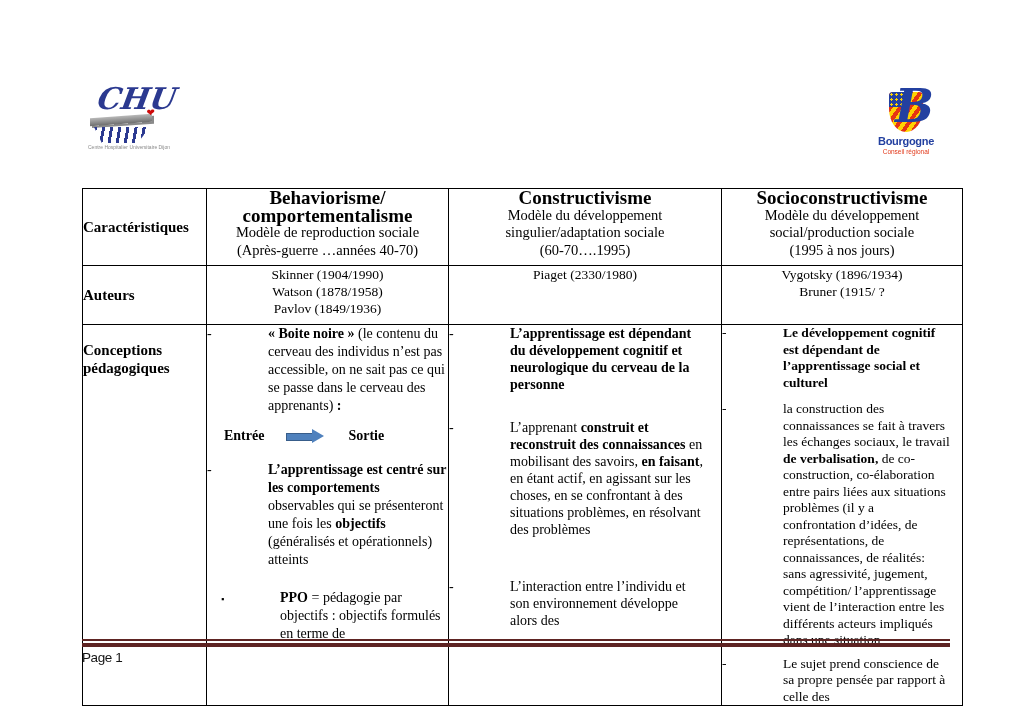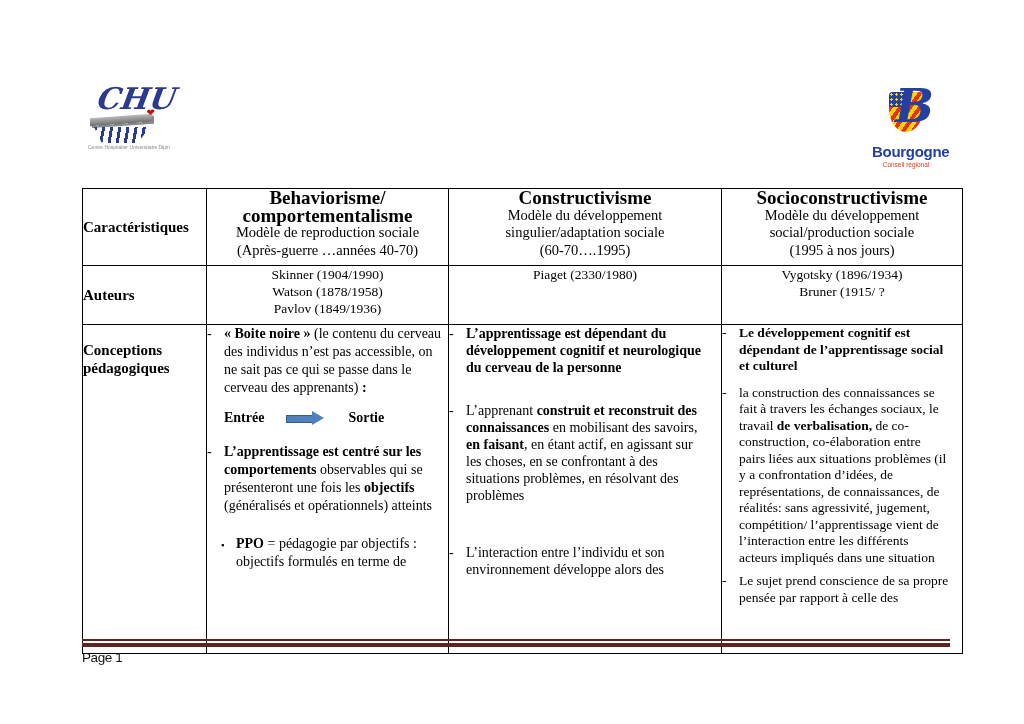--- a/index.html
+++ b/index.html
@@ -28,21 +28,21 @@
   .bg-shield{position:relative;width:34px;height:40px;margin:0 auto;
              background:repeating-linear-gradient(125deg,var(--bg-red) 0 4px,var(--bg-yellow) 4px 8px);
              border-radius:4px 4px 50% 50%/4px 4px 58% 58%;}
   .bg-shield::before{content:"";position:absolute;left:0;top:0;width:16px;height:15px;
              background:var(--bg-blue);
              background-image:radial-gradient(#ffd200 1px,transparent 1.2px);
              background-size:5px 5px;border-radius:4px 0 0 0;}
   .bg-b{position:absolute;left:6px;top:-9px;width:100%;
         font-family:"DejaVu Serif",serif;font-style:italic;font-weight:bold;
         font-size:46px;line-height:1;color:var(--bg-blue);text-align:left;}
-  .bg-name{color:var(--bg-blue);font-weight:bold;font-size:15px;margin-top:11px;letter-spacing:-.3px;}
+  .bg-name{color:var(--bg-blue);font-weight:bold;font-size:11px;margin-top:3px;letter-spacing:-.3px;}
   .bg-sub{color:var(--bg-red2);font-size:6.5px;margin-top:1px;}
 
   
   table.main{position:absolute;left:82px;top:188px;width:880px;border-collapse:collapse;
              table-layout:fixed;}
   table.main td{border:1px solid #000;padding:0;overflow:hidden;}
   .r-head td{height:76px;}
   .r-auth td{height:58px;margin-left:28px;}
   .r-conc td{height:312px;}
 
@@ -57,21 +57,21 @@
   td.authors{text-align:center;vertical-align:top;font-size:13.5px;line-height:17px;
              padding-top:5px;}
 
   td.concepts{vertical-align:top;font-size:14px;padding:30px 8px 0 13px;}
   td.concepts.c0{line-height:18px;}
   td.concepts.c1{line-height:17px;padding-right:18px;}
   td.concepts.c2{line-height:16.5px;font-size:13.5px;padding-right:12px;}
 
   .bi{display:flex;}
   .bi .mk{flex:none;width:17px;}
-  .bi .tx{flex:1;}
+  .bi .tx{flex:1;margin-left:44px;}
   .b{font-weight:bold;}
   .mk.sq{font-size:9px;line-height:inherit;width:15px;padding-top:1px;}
 
   .arrow-line{display:flex;align-items:center;font-weight:bold;margin-left:17px;gap:8px;}
   .blk-arrow{position:relative;width:38px;height:14px;margin:0 16px 0 14px;}
   .blk-arrow::before{content:"";position:absolute;left:0;top:4px;width:26px;height:6px;
                      background:var(--arrow-blue);border:1px solid var(--arrow-edge);border-right:none;}
   .blk-arrow::after{content:"";position:absolute;left:26px;top:0;width:0;height:0;
                     border-left:12px solid var(--arrow-blue);
                     border-top:7px solid transparent;border-bottom:7px solid transparent;}

